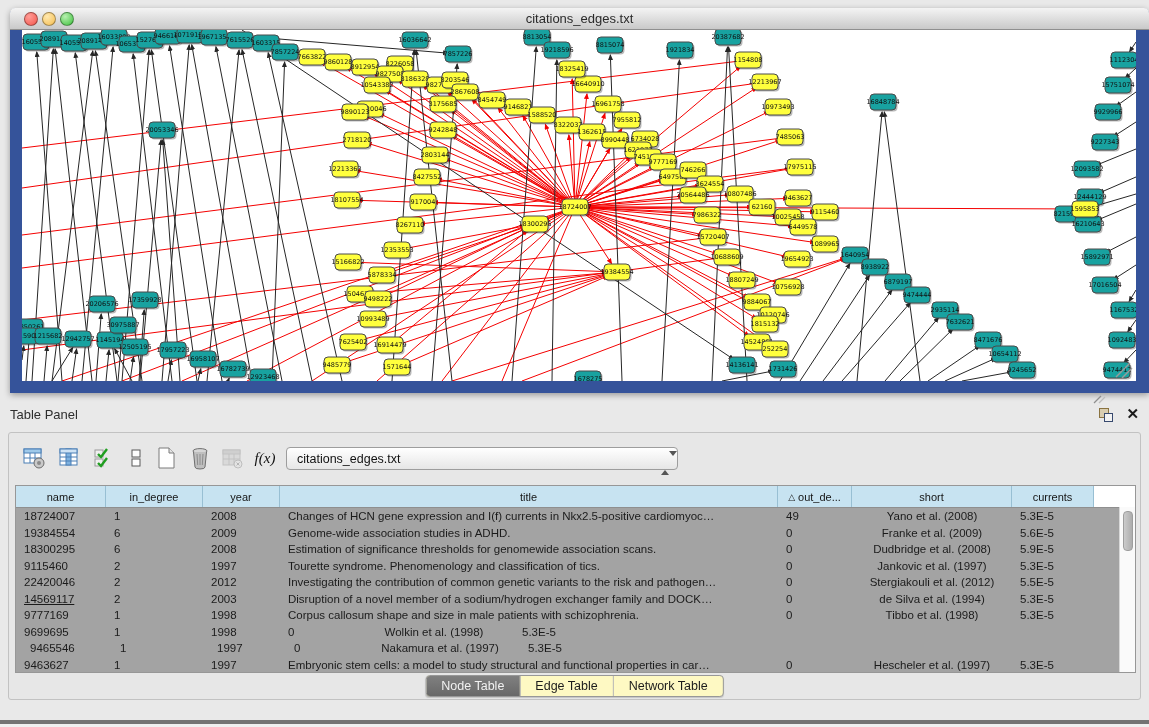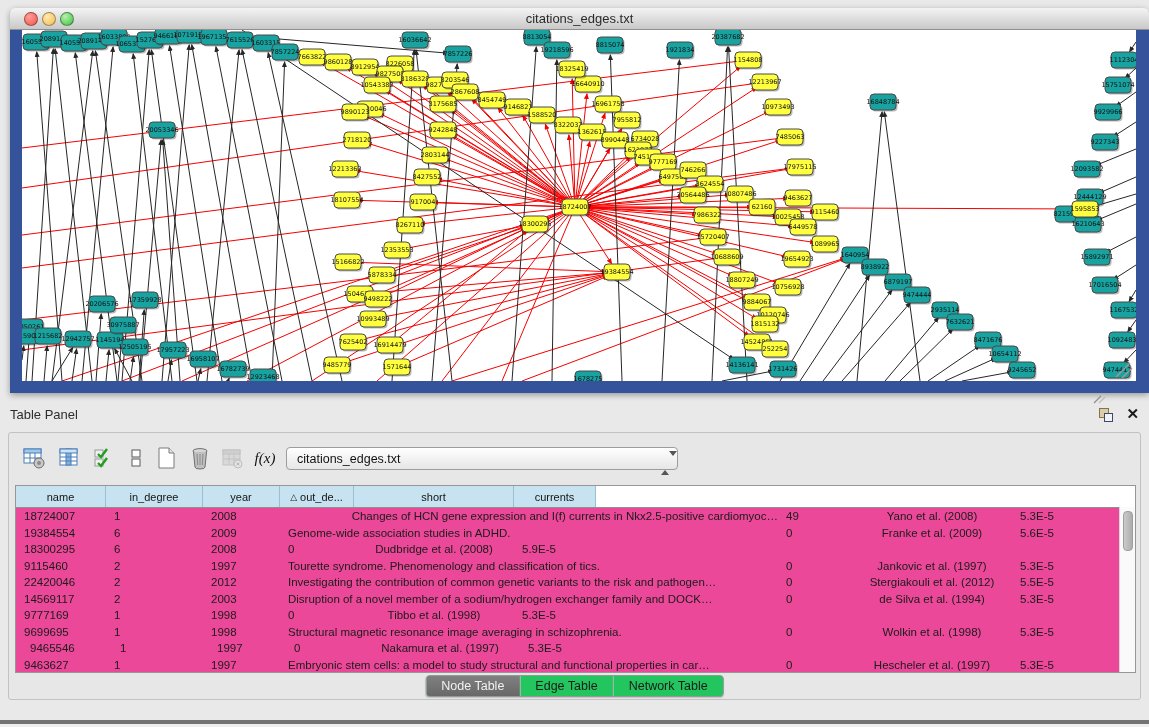--- a/index.html
+++ b/index.html
@@ -24,32 +24,32 @@
   .float-ic .sq2{position:absolute;left:5px;top:5px;width:7px;height:7px;border:1.5px solid #37496e;background:#f2f2f2;}
   .close-ic{position:absolute;right:10px;top:4px;font-size:15px;font-weight:bold;color:#1a1a1a;}
   .tool-container{position:absolute;left:8px;top:432px;width:1131px;height:266px;background:#e7e7e7;border:1px solid #c2c2c2;border-radius:3px;}
   .toolbar{position:absolute;left:0;top:0;height:48px;width:100%;}
   .tbtn{position:absolute;top:12px;width:26px;height:26px;display:flex;align-items:center;justify-content:center;}
   .combo{position:absolute;left:277px;top:14px;width:392px;height:23px;background:linear-gradient(#ffffff,#e6e6e6);border:1px solid #9d9d9d;border-radius:4px;font-size:12.5px;color:#111;line-height:22px;padding-left:10px;box-sizing:border-box;}
   .combo .arrows{position:absolute;right:7px;top:4px;width:9px;height:14px;}
   .combo .arrows .up{width:0;height:0;border-left:4px solid transparent;border-right:4px solid transparent;border-bottom:5px solid #555;margin-bottom:3px;}
   .combo .arrows .dn{width:0;height:0;border-left:4px solid transparent;border-right:4px solid transparent;border-top:5px solid #555;}
   
-  .tbl{position:absolute;left:6px;top:52px;width:1121px;height:188px;background:#ec4899;border:1px solid #979797;box-sizing:border-box;}
+  .tbl{position:absolute;left:6px;top:52px;width:1121px;height:188px;background:#a3a3a3;border:1px solid #979797;box-sizing:border-box;}
   .thead{height:21px;display:flex;border-bottom:1px solid #8f8f8f;background:#fff;}
   .th{background:#c7e3f1;border-right:1px solid #98bfd3;display:flex;align-items:center;justify-content:center;font-size:11px;color:#151515;box-sizing:border-box;white-space:nowrap;overflow:hidden;}
   .th .sortg{font-size:9px;margin-right:3px;color:#222;}
   .tbody{position:relative;}
   .tr{display:flex;height:16.5px;align-items:center;}
   .td{font-size:11.5px;color:#1b1b1b;white-space:nowrap;overflow:hidden;box-sizing:border-box;padding-left:8px;}
   .td.center{text-align:center;padding-left:0;}
   .vscroll{position:absolute;right:0px;top:21px;width:15px;height:165px;background:#fafafa;border-left:1px solid #d8d8d8;}
   .vthumb{position:absolute;left:3px;top:4px;width:8px;height:38px;border-radius:4px;background:linear-gradient(90deg,#cbcbcb,#adadad);border:1px solid #9e9e9e;}
   
-  .tabs{position:absolute;left:50%;transform:translateX(-50%);top:242px;display:flex;border:1px solid #989898;border-radius:4px;overflow:hidden;background:#22c55e;box-shadow:0 1px 1px rgba(0,0,0,.15);}
+  .tabs{position:absolute;left:50%;transform:translateX(-50%);top:242px;display:flex;border:1px solid #989898;border-radius:4px;overflow:hidden;background:#fef9c3;box-shadow:0 1px 1px rgba(0,0,0,.15);}
   .tab{padding:0 15px;font-size:12.5px;line-height:20px;color:#1c1c1c;border-right:1px solid #b5b5b5;}
   .tab:last-child{border-right:none;}
   .tab.active{background:linear-gradient(#808080,#686868);color:#f1f1f1;}
   
   .statusbar{position:absolute;left:0;top:720px;width:1149px;height:26px;background:#efefef;border-top:4px solid #737373;}
   .mem{position:absolute;right:40px;top:6px;font-size:11px;color:#222;}
   .memdot{position:absolute;right:18px;top:5px;width:14px;height:14px;border-radius:50%;background:radial-gradient(circle at 35% 30%,#a8f0a0,#2fbf2f);border:1px solid #777;}
   .icon-label{font-size:15px;font-style:italic;font-family:"Liberation Serif",serif;color:#111;}
 </style>
 </head>
@@ -1015,54 +1015,58 @@
     <div class="thead" id="table-header">
         <div class="th" style="width: 90px;">
           <span>name</span>
         </div>
         <div class="th" style="width: 97px;">
           <span>in_degree</span>
         </div>
         <div class="th" style="width: 77px;">
           <span>year</span>
         </div>
+        <div class="th" style="width: 498px;">
+          <span>title</span>
+        </div>
         <div class="th" style="width: 74px;">
           <span class="sortg">△</span>
           <span>out_de...</span>
         </div>
         <div class="th" style="width: 160px;">
           <span>short</span>
         </div>
         <div class="th" style="width: 82px;">
           <span>currents</span>
         </div>
       </div>
     <div class="tbody" id="table-body">
         <div class="tr">
           <div class="td" style="width: 90px;">18724007</div>
           <div class="td" style="width: 97px;">1</div>
           <div class="td" style="width: 77px;">2008</div>
-          <div class="td" style="width: 498px; text-align: right;">Changes of HCN gene expression and I(f) currents in Nkx2.5-positive cardiomyoc…</div>
+          <div class="td" style="width: 498px;">Changes of HCN gene expression and I(f) currents in Nkx2.5-positive cardiomyoc…</div>
           <div class="td" style="width: 74px;">49</div>
           <div class="td center" style="width: 160px;">Yano et al. (2008)</div>
           <div class="td" style="width: 82px;">5.3E-5</div>
         </div>
         <div class="tr">
           <div class="td" style="width: 90px;">19384554</div>
           <div class="td" style="width: 97px;">6</div>
           <div class="td" style="width: 77px;">2009</div>
           <div class="td" style="width: 498px;">Genome-wide association studies in ADHD.</div>
           <div class="td" style="width: 74px;">0</div>
           <div class="td center" style="width: 160px;">Franke et al. (2009)</div>
           <div class="td" style="width: 82px;">5.6E-5</div>
         </div>
         <div class="tr">
           <div class="td" style="width: 90px;">18300295</div>
           <div class="td" style="width: 97px;">6</div>
           <div class="td" style="width: 77px;">2008</div>
+          <div class="td" style="width: 498px;">Estimation of significance thresholds for genomewide association scans.</div>
           <div class="td" style="width: 74px;">0</div>
           <div class="td center" style="width: 160px;">Dudbridge et al. (2008)</div>
           <div class="td" style="width: 82px;">5.9E-5</div>
         </div>
         <div class="tr">
           <div class="td" style="width: 90px;">9115460</div>
           <div class="td" style="width: 97px;">2</div>
           <div class="td" style="width: 77px;">1997</div>
           <div class="td" style="width: 498px;">Tourette syndrome. Phenomenology and classification of tics.</div>
           <div class="td" style="width: 74px;">0</div>
@@ -1072,41 +1076,41 @@
         <div class="tr">
           <div class="td" style="width: 90px;">22420046</div>
           <div class="td" style="width: 97px;">2</div>
           <div class="td" style="width: 77px;">2012</div>
           <div class="td" style="width: 498px;">Investigating the contribution of common genetic variants to the risk and pathogen…</div>
           <div class="td" style="width: 74px;">0</div>
           <div class="td center" style="width: 160px;">Stergiakouli et al. (2012)</div>
           <div class="td" style="width: 82px;">5.5E-5</div>
         </div>
         <div class="tr">
-          <div class="td" style="width: 90px;">14569117</div>
+          <div class="td" style="width: 90px; text-decoration: underline;">14569117</div>
           <div class="td" style="width: 97px;">2</div>
           <div class="td" style="width: 77px;">2003</div>
           <div class="td" style="width: 498px;">Disruption of a novel member of a sodium/hydrogen exchanger family and DOCK…</div>
           <div class="td" style="width: 74px;">0</div>
           <div class="td center" style="width: 160px;">de Silva et al. (1994)</div>
           <div class="td" style="width: 82px;">5.3E-5</div>
         </div>
         <div class="tr">
           <div class="td" style="width: 90px;">9777169</div>
           <div class="td" style="width: 97px;">1</div>
           <div class="td" style="width: 77px;">1998</div>
+          <div class="td" style="width: 498px;">Corpus callosum shape and size in male patients with schizophrenia.</div>
           <div class="td" style="width: 74px;">0</div>
           <div class="td center" style="width: 160px;">Tibbo et al. (1998)</div>
           <div class="td" style="width: 82px;">5.3E-5</div>
         </div>
         <div class="tr">
           <div class="td" style="width: 90px;">9699695</div>
           <div class="td" style="width: 97px;">1</div>
           <div class="td" style="width: 77px;">1998</div>
-          <div class="td" style="width: 498px;">Structural magnetic resonance image averaging in schizophrenia.</div>
           <div class="td" style="width: 74px;">0</div>
           <div class="td center" style="width: 160px;">Wolkin et al. (1998)</div>
           <div class="td" style="width: 82px;">5.3E-5</div>
         </div>
         <div class="tr">
           <div class="td" style="width: 90px; margin-left: 6px;">9465546</div>
           <div class="td" style="width: 97px;">1</div>
           <div class="td" style="width: 77px;">1997</div>
           <div class="td" style="width: 74px;">0</div>
           <div class="td center" style="width: 160px;">Nakamura et al. (1997)</div>

